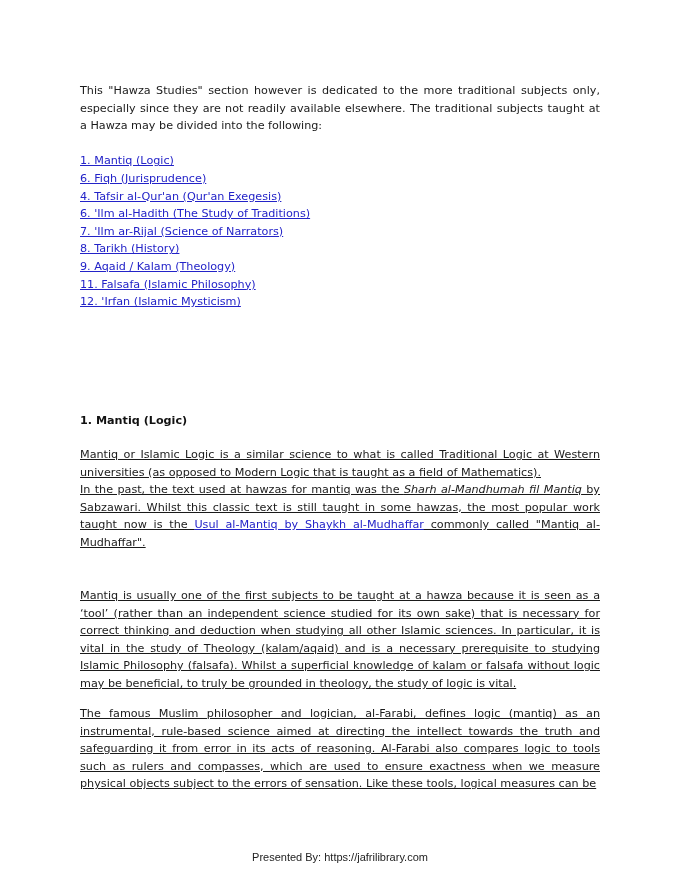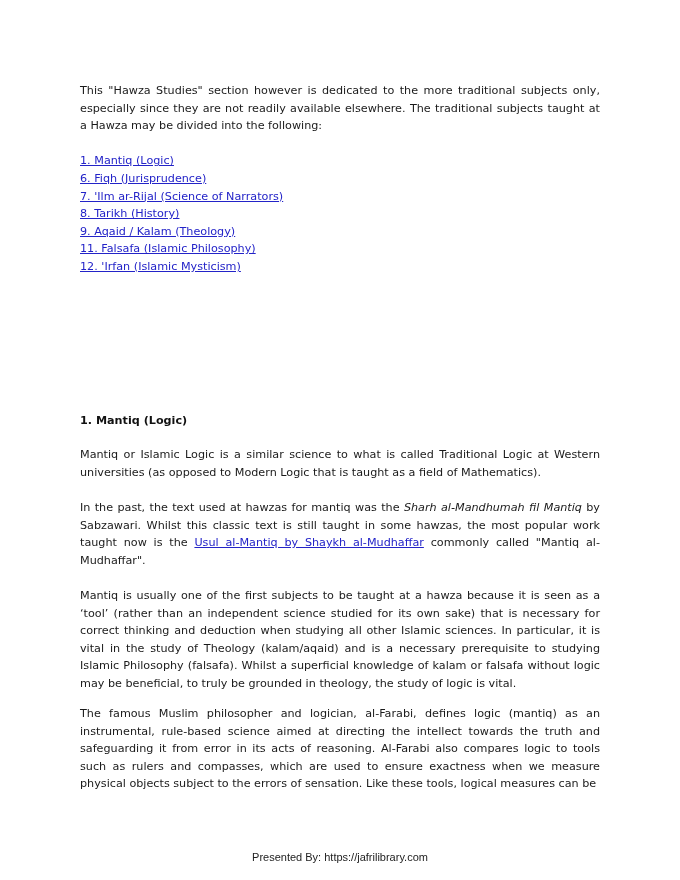--- a/index.html
+++ b/index.html
@@ -53,23 +53,24 @@
     font-weight: bold;
     line-height: 17.6px;
     color: #111;
   }
   .body-block {
     position: absolute;
     left: 80px;
     width: 520px;
     font-size: 11.2px;
     line-height: 17.6px;
+    text-decoration: underline;
   }
   .p1 { top: 446px; }
-  .p2 { top: 499px; }
+  .p2 { top: 481px; }
   .p3 { top: 587px; }
   .p4 { top: 705px; }
   .footer {
     position: absolute;
     left: 0;
     width: 680px;
     top: 851px;
     text-align: center;
     font-family: "Liberation Sans", sans-serif;
     font-size: 11px;
@@ -79,20 +80,22 @@
 </style>
 </head>
 <body>
 
 <div class="page">
   <p class="para intro">This "Hawza Studies" section however is dedicated to the more traditional subjects only, especially since they are not readily available elsewhere. The traditional subjects taught at a Hawza may be divided into the following:</p>
 
   <ul class="toc">
     <li><a>1. Mantiq (Logic)</a></li>
     <li><a>6. Fiqh (Jurisprudence)</a></li>
+    <li><a>4. Tafsir al-Qur'an (Qur'an Exegesis)</a></li>
+    <li><a>6. 'Ilm al-Hadith (The Study of Traditions)</a></li>
     <li><a>7. 'Ilm ar-Rijal (Science of Narrators)</a></li>
     <li><a>8. Tarikh (History)</a></li>
     <li><a>9. Aqaid / Kalam (Theology)</a></li>
     <li><a>11. Falsafa (Islamic Philosophy)</a></li>
     <li><a>12. 'Irfan (Islamic Mysticism)</a></li>
   </ul>
 </div>
 
 <h2 class="section-heading">1. Mantiq (Logic)</h2>
 

